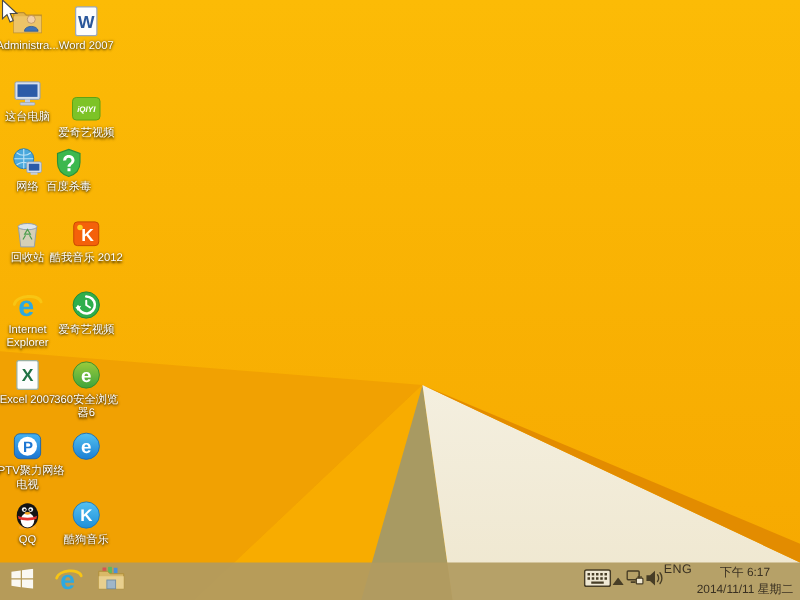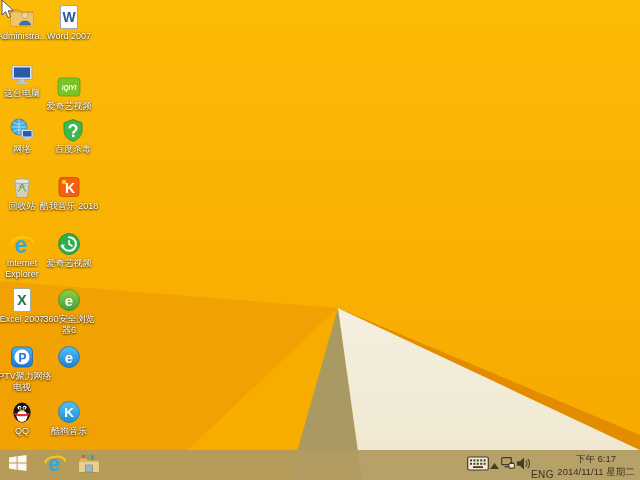--- a/index.html
+++ b/index.html
@@ -10,21 +10,21 @@
   .dicon{position:absolute;width:60px;text-align:center;cursor:default;}
   .dicon .ig{width:26px;height:26px;margin:0 auto;}
   .ilabel{margin-top:1px;font-size:9px;line-height:11px;color:#fff;
           text-shadow:0 1px 2px rgba(0,0,0,.8),0 0 2px rgba(0,0,0,.5);
           word-wrap:break-word;}
   
   .taskbar{position:absolute;left:0;top:450px;width:640px;height:30px;
            background:rgba(178,155,96,.93);} 
   .tbtn{position:absolute;top:450px;height:30px;display:flex;align-items:center;justify-content:center;}
   .tray-ic{position:absolute;top:450px;height:30px;display:flex;align-items:center;justify-content:center;}
-  .lang{position:absolute;top:450px;height:30px;display:flex;align-items:flex-end;
+  .lang{position:absolute;top:450px;height:30px;display:flex;align-items:flex-start;
         font-size:10px;color:#3a3122;letter-spacing:.4px;}
   .clock{position:absolute;right:1px;top:452px;width:86px;text-align:center;
          color:#3a3122;font-size:9.5px;line-height:13px;margin-left:40px;}
   .cursor{position:absolute;left:1px;top:0;}
 </style>
 </head>
 <body>
 
 <div class="screen">
 
@@ -97,21 +97,21 @@
         <circle cx="10" cy="10" r="8" fill="#4AA8DC" stroke="#2C7FB4" stroke-width=".8"></circle>
         <path d="M2.5 10 h15 M10 2.2 v15.6 M4.3 5.2 c3.5 2.6 8 2.6 11.4 0 M4.3 14.8 c3.5 -2.6 8 -2.6 11.4 0" stroke="#BCE2F5" stroke-width=".9" fill="none"></path>
         <rect x="12.5" y="12.5" width="11.5" height="8.5" rx="1" fill="#D7E0EE" stroke="#8FA0B8" stroke-width=".7"></rect>
         <rect x="14" y="14" width="8.5" height="5.5" fill="#2B5BA8"></rect>
         <rect x="15.5" y="21" width="5.5" height="1.8" fill="#C4CEE0"></rect>
       </svg>
     </div>
     <div class="ilabel">网络</div>
   </div>
 
-  <div class="dicon" style="left:43px;top:117px">
+  <div class="dicon" style="left:25px;top:117px">
     <div class="ig">
       <svg width="26" height="26" viewBox="0 0 26 26">
         <path d="M13 2.5 L22 5.8 V12.8 C22 18.8 18.2 22.6 13 24.2 C7.8 22.6 4 18.8 4 12.8 V5.8 Z" fill="#3DB84E" stroke="#2B9038" stroke-width=".9"></path>
         <path d="M13 7 C10 7 8.4 9.2 8.6 11.6 L11 11.2 C11 9.8 12 9.2 13 9.2 C14.4 9.2 15.2 10.2 15.2 11.4 C15.2 13.4 12 13.6 12 16.4 L14.4 16.4 C14.6 14.6 17.6 13.8 17.6 11.2 C17.6 8.8 15.6 7 13 7 Z" fill="#fff"></path>
         <rect x="12" y="17.6" width="2.4" height="2.4" fill="#fff"></rect>
       </svg>
     </div>
     <div class="ilabel">百度杀毒</div>
   </div>
 
@@ -127,21 +127,21 @@
   </div>
 
   <div class="dicon" style="left:39px;top:174px">
     <div class="ig">
       <svg width="26" height="26" viewBox="0 0 26 26">
         <rect x="3" y="3.5" width="20" height="19" rx="3" fill="#F4610A" stroke="#C94A02" stroke-width=".8"></rect>
         <circle cx="8" cy="8" r="2.2" fill="#FFD21E"></circle>
         <text x="14" y="19" text-anchor="middle" font-size="14" font-weight="bold" fill="#fff">K</text>
       </svg>
     </div>
-    <div class="ilabel">酷我音乐 2018</div>
+    <div class="ilabel">酷我音乐 2012</div>
   </div>
 
   <div class="dicon" style="left:-8px;top:231px">
     <div class="ig">
       <svg width="26" height="26" viewBox="0 0 26 26">
         <text x="12" y="21.5" text-anchor="middle" font-size="23" font-weight="bold" fill="#2EA9E0">e</text>
         <path d="M2.5 12.5 C4.5 5 22 4 23.8 10.5" stroke="#F8C513" stroke-width="2.4" fill="none" stroke-linecap="round"></path>
       </svg>
     </div>
     <div class="ilabel">Internet Explorer</div>

